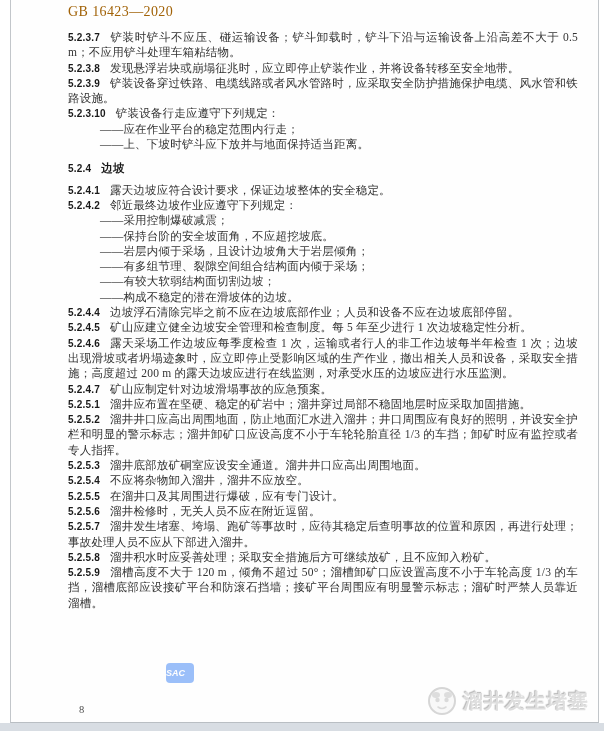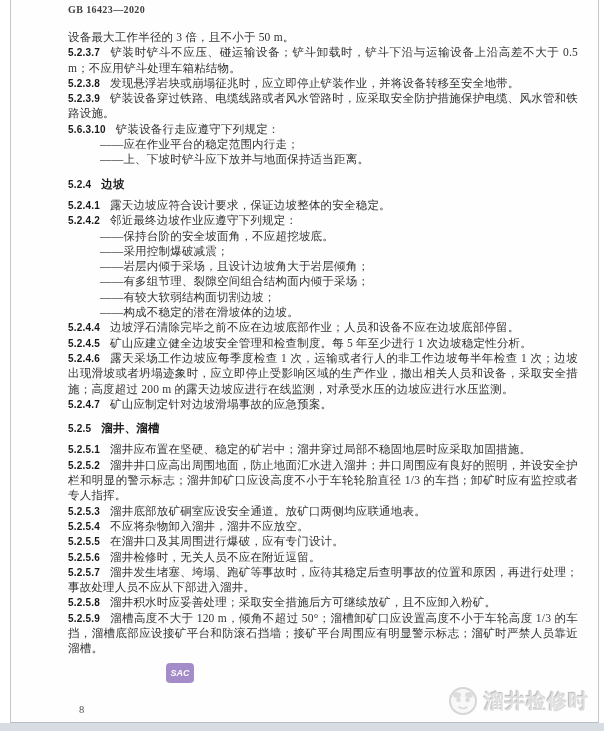--- a/index.html
+++ b/index.html
@@ -19,22 +19,22 @@
     position: absolute; left: 10px; top: 0;
     width: 589px; height: 723px;
     background: #fefefe;
     border-left: 1px solid #c2c6ca;
     border-right: 1px solid #c2c6ca;
     border-bottom: 1px solid #b9bec3;
     box-sizing: border-box;
   }
   .doc-header {
     position: absolute; left: 57px; top: 4px;
-    font-size: 10px; font-weight: bold;
-    color: #404040; letter-spacing: 0.4px;
+    font-size: 14px; font-weight: normal;
+    color: #a16207; letter-spacing: 0.4px;
   }
   .doc-body {
     position: absolute; left: 57px; top: 30px;
     width: 510px;
     font-size: 11.5px; line-height: 15.3px;
     color: #333333;
     text-align: justify;
     letter-spacing: 0.2px;
   }
   .para { margin: 0; }
@@ -43,25 +43,25 @@
     font-weight: bold; color: #1a1a1a;
     font-size: 10px;
     margin-right: 10px;
   }
   .para.heading { margin: 9px 0 6px 0; }
   .para.heading .txt { font-weight: bold; color: #1a1a1a; }
   .para.dash { padding-left: 32px; }
   .sac-mark {
     position: absolute; left: 155px; top: 663px;
     width: 28px; height: 20px;
-    background: #4c1d95; opacity: 0.5;
+    background: #3b82f6; opacity: 0.5;
     border-radius: 4px;
     color: #ffffff; font-family: "Liberation Sans", sans-serif;
     font-size: 9px; font-weight: bold; font-style: italic;
-    text-align: center; line-height: 20px;
+    text-align: left; line-height: 20px;
   }
   .page-num {
     position: absolute; left: 68px; top: 704px;
     font-size: 10.5px; color: #4a4a4a;
   }
   .wm {
     position: absolute; right: 9px; top: 686px;
     display: flex; align-items: center; gap: 6px;
   }
   .wm-logo { width: 30px; height: 30px; display: block; opacity: 0.75; }
@@ -74,44 +74,42 @@
     white-space: nowrap;
   }
 </style>
 </head>
 <body>
 
 <div class="page">
   <div class="doc-header">GB 16423—2020</div>
 
   <div class="doc-body" id="doc-body">
-      <p class="para cont"><span class="txt">设备最大工作半径的 3 倍，且不小于 50 m。</span></p>
       <p class="para clause"><span class="num">5.2.3.7</span><span class="txt">铲装时铲斗不应压、碰运输设备；铲斗卸载时，铲斗下沿与运输设备上沿高差不大于 0.5 m；不应用铲斗处理车箱粘结物。</span></p>
       <p class="para clause"><span class="num">5.2.3.8</span><span class="txt">发现悬浮岩块或崩塌征兆时，应立即停止铲装作业，并将设备转移至安全地带。</span></p>
       <p class="para clause"><span class="num">5.2.3.9</span><span class="txt">铲装设备穿过铁路、电缆线路或者风水管路时，应采取安全防护措施保护电缆、风水管和铁路设施。</span></p>
-      <p class="para clause"><span class="num">5.6.3.10</span><span class="txt">铲装设备行走应遵守下列规定：</span></p>
+      <p class="para clause"><span class="num">5.2.3.10</span><span class="txt">铲装设备行走应遵守下列规定：</span></p>
       <p class="para dash"><span class="txt">——应在作业平台的稳定范围内行走；</span></p>
       <p class="para dash"><span class="txt">——上、下坡时铲斗应下放并与地面保持适当距离。</span></p>
       <p class="para heading"><span class="num">5.2.4</span><span class="txt">边坡</span></p>
       <p class="para clause"><span class="num">5.2.4.1</span><span class="txt">露天边坡应符合设计要求，保证边坡整体的安全稳定。</span></p>
       <p class="para clause"><span class="num">5.2.4.2</span><span class="txt">邻近最终边坡作业应遵守下列规定：</span></p>
+      <p class="para dash"><span class="txt">——采用控制爆破减震；</span></p>
       <p class="para dash"><span class="txt">——保持台阶的安全坡面角，不应超挖坡底。</span></p>
-      <p class="para dash"><span class="txt">——采用控制爆破减震；</span></p>
       <p class="para dash"><span class="txt">——岩层内倾于采场，且设计边坡角大于岩层倾角；</span></p>
       <p class="para dash"><span class="txt">——有多组节理、裂隙空间组合结构面内倾于采场；</span></p>
       <p class="para dash"><span class="txt">——有较大软弱结构面切割边坡；</span></p>
       <p class="para dash"><span class="txt">——构成不稳定的潜在滑坡体的边坡。</span></p>
       <p class="para clause"><span class="num">5.2.4.4</span><span class="txt">边坡浮石清除完毕之前不应在边坡底部作业；人员和设备不应在边坡底部停留。</span></p>
       <p class="para clause"><span class="num">5.2.4.5</span><span class="txt">矿山应建立健全边坡安全管理和检查制度。每 5 年至少进行 1 次边坡稳定性分析。</span></p>
       <p class="para clause"><span class="num">5.2.4.6</span><span class="txt">露天采场工作边坡应每季度检查 1 次，运输或者行人的非工作边坡每半年检查 1 次；边坡出现滑坡或者坍塌迹象时，应立即停止受影响区域的生产作业，撤出相关人员和设备，采取安全措施；高度超过 200 m 的露天边坡应进行在线监测，对承受水压的边坡应进行水压监测。</span></p>
       <p class="para clause"><span class="num">5.2.4.7</span><span class="txt">矿山应制定针对边坡滑塌事故的应急预案。</span></p>
-      <p class="para heading"><span class="num">5.2.5</span><span class="txt">溜井、溜槽</span></p>
       <p class="para clause"><span class="num">5.2.5.1</span><span class="txt">溜井应布置在坚硬、稳定的矿岩中；溜井穿过局部不稳固地层时应采取加固措施。</span></p>
       <p class="para clause"><span class="num">5.2.5.2</span><span class="txt">溜井井口应高出周围地面，防止地面汇水进入溜井；井口周围应有良好的照明，并设安全护栏和明显的警示标志；溜井卸矿口应设高度不小于车轮轮胎直径 1/3 的车挡；卸矿时应有监控或者专人指挥。</span></p>
-      <p class="para clause"><span class="num">5.2.5.3</span><span class="txt">溜井底部放矿硐室应设安全通道。放矿口两侧均应联通地表。</span></p>
+      <p class="para clause"><span class="num">5.2.5.3</span><span class="txt">溜井底部放矿硐室应设安全通道。溜井井口应高出周围地面。</span></p>
       <p class="para clause"><span class="num">5.2.5.4</span><span class="txt">不应将杂物卸入溜井，溜井不应放空。</span></p>
       <p class="para clause"><span class="num">5.2.5.5</span><span class="txt">在溜井口及其周围进行爆破，应有专门设计。</span></p>
       <p class="para clause"><span class="num">5.2.5.6</span><span class="txt">溜井检修时，无关人员不应在附近逗留。</span></p>
       <p class="para clause"><span class="num">5.2.5.7</span><span class="txt">溜井发生堵塞、垮塌、跑矿等事故时，应待其稳定后查明事故的位置和原因，再进行处理；事故处理人员不应从下部进入溜井。</span></p>
       <p class="para clause"><span class="num">5.2.5.8</span><span class="txt">溜井积水时应妥善处理；采取安全措施后方可继续放矿，且不应卸入粉矿。</span></p>
       <p class="para clause"><span class="num">5.2.5.9</span><span class="txt">溜槽高度不大于 120 m，倾角不超过 50°；溜槽卸矿口应设置高度不小于车轮高度 1/3 的车挡，溜槽底部应设接矿平台和防滚石挡墙；接矿平台周围应有明显警示标志；溜矿时严禁人员靠近溜槽。</span></p>
     </div>
 
   <div class="sac-mark">SAC</div>
 
@@ -119,17 +117,17 @@
 
   <div class="wm">
     <svg class="wm-logo" viewBox="0 0 30 30">
       <circle cx="15" cy="15" r="13" fill="#f7f7f7" stroke="#c9c9c9" stroke-width="2"></circle>
       <ellipse cx="9" cy="9" rx="4" ry="3" fill="#d2d2d2"></ellipse>
       <ellipse cx="21" cy="9" rx="4" ry="3" fill="#d2d2d2"></ellipse>
       <circle cx="10.5" cy="14" r="2.2" fill="#cfcfcf"></circle>
       <circle cx="19.5" cy="14" r="2.2" fill="#cfcfcf"></circle>
       <path d="M11 21 q4 3 8 0" stroke="#cfcfcf" stroke-width="1.6" fill="none" stroke-linecap="round"></path>
     </svg>
-    <span class="wm-text">溜井检修时</span>
+    <span class="wm-text">溜井发生堵塞</span>
   </div>
 </div>
 
 <div class="bottom-strip"></div>
 
 </body></html>

